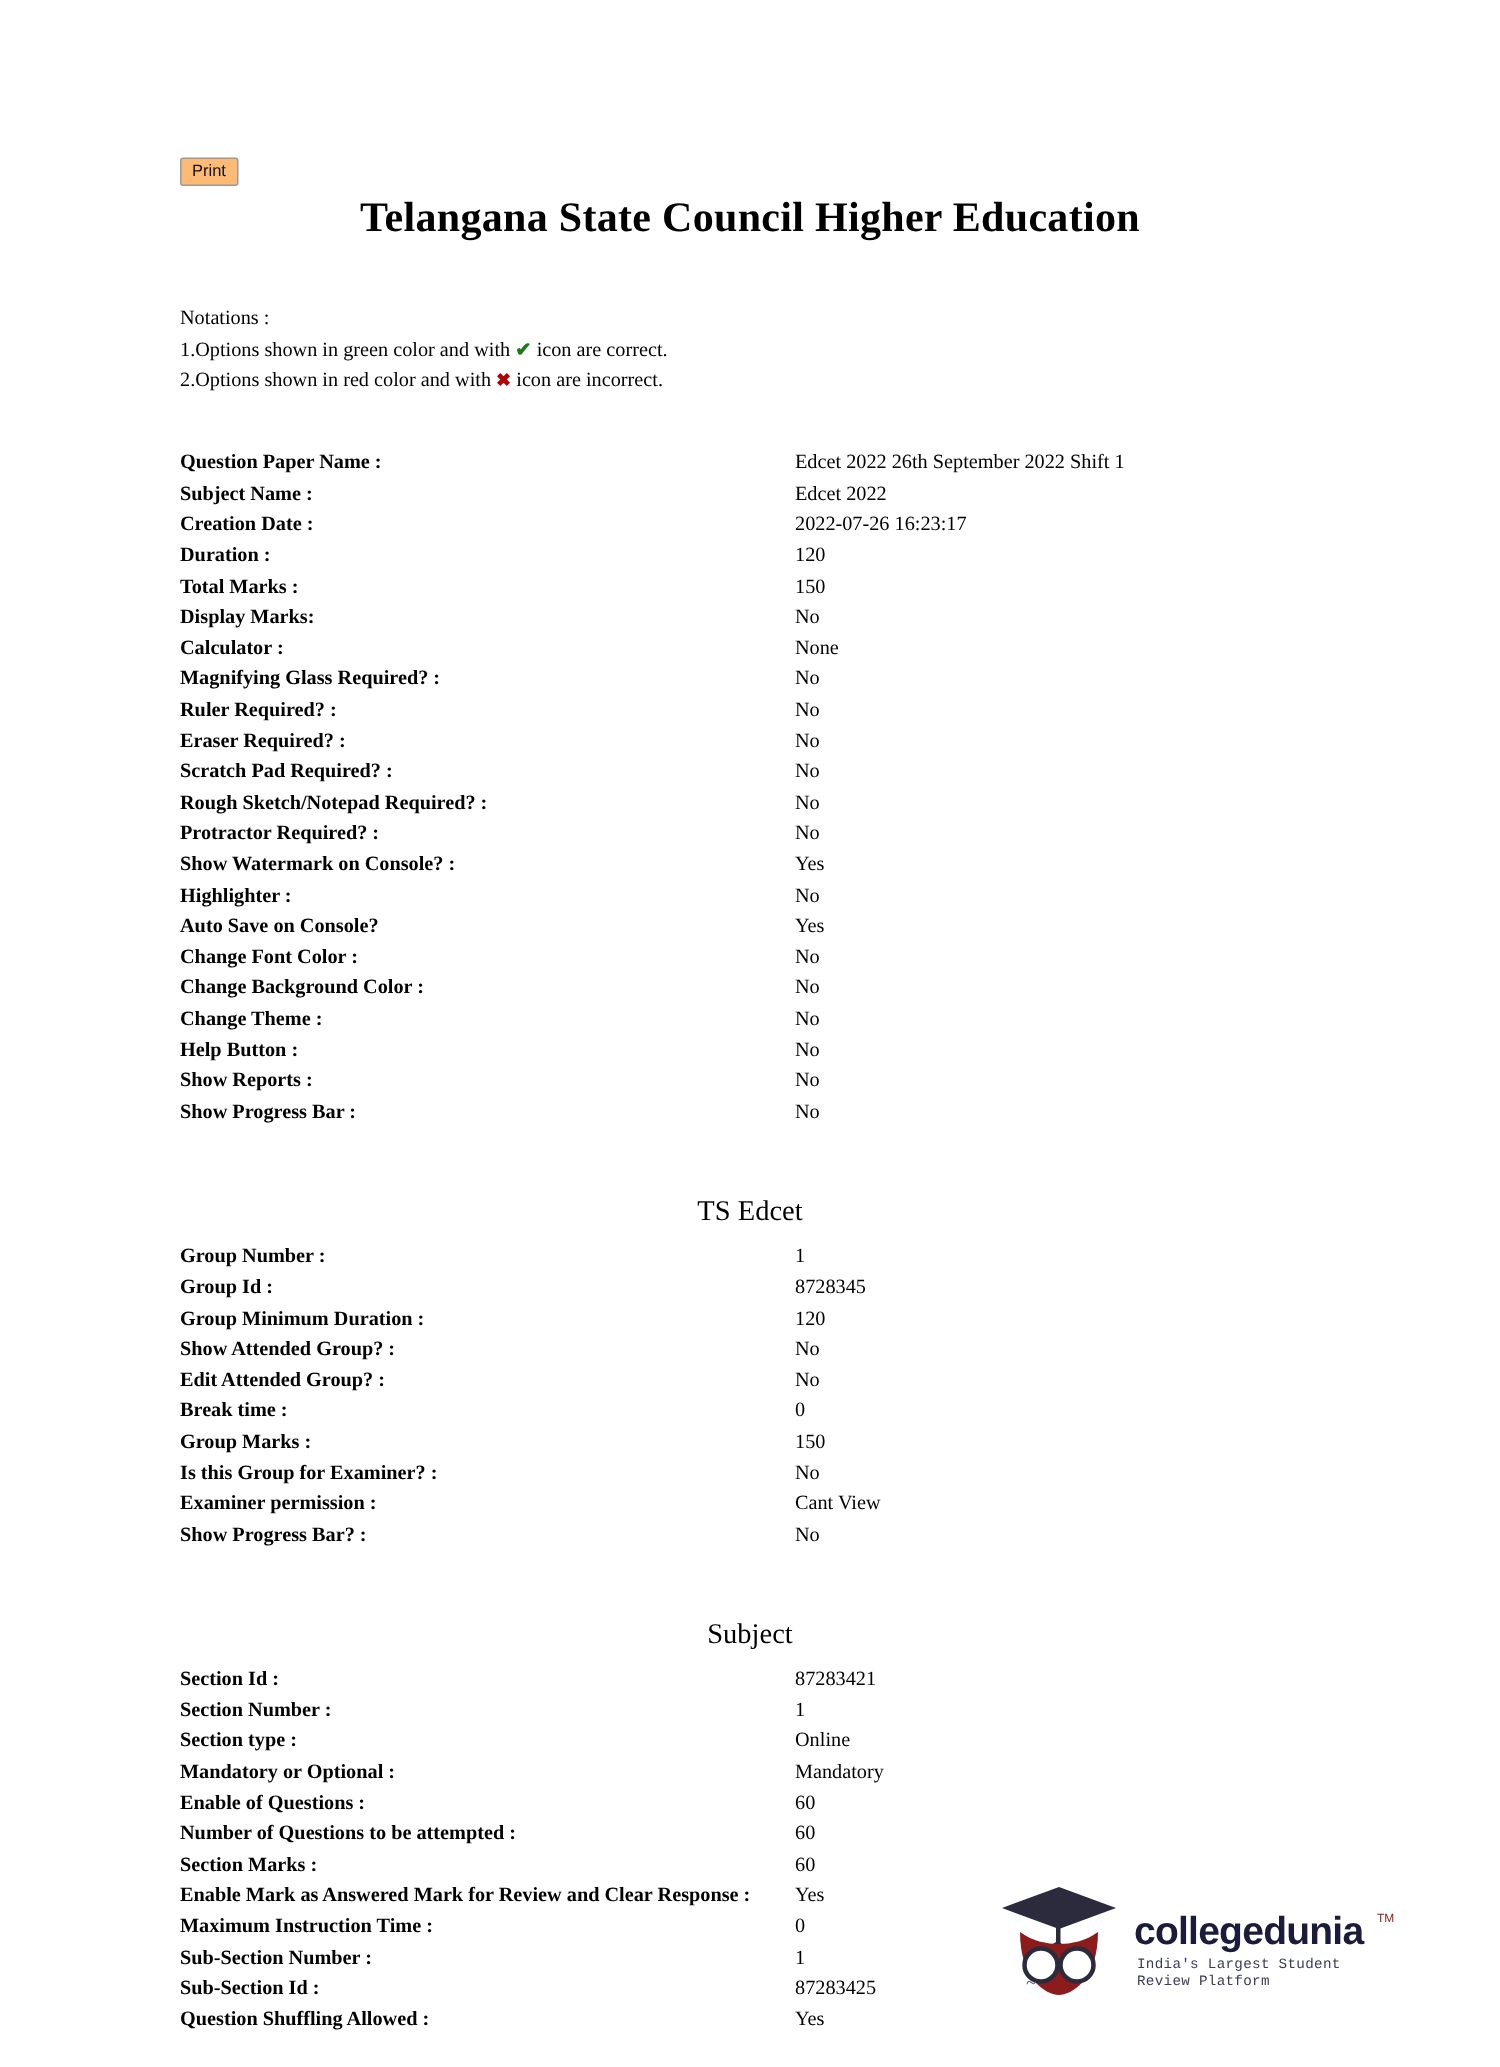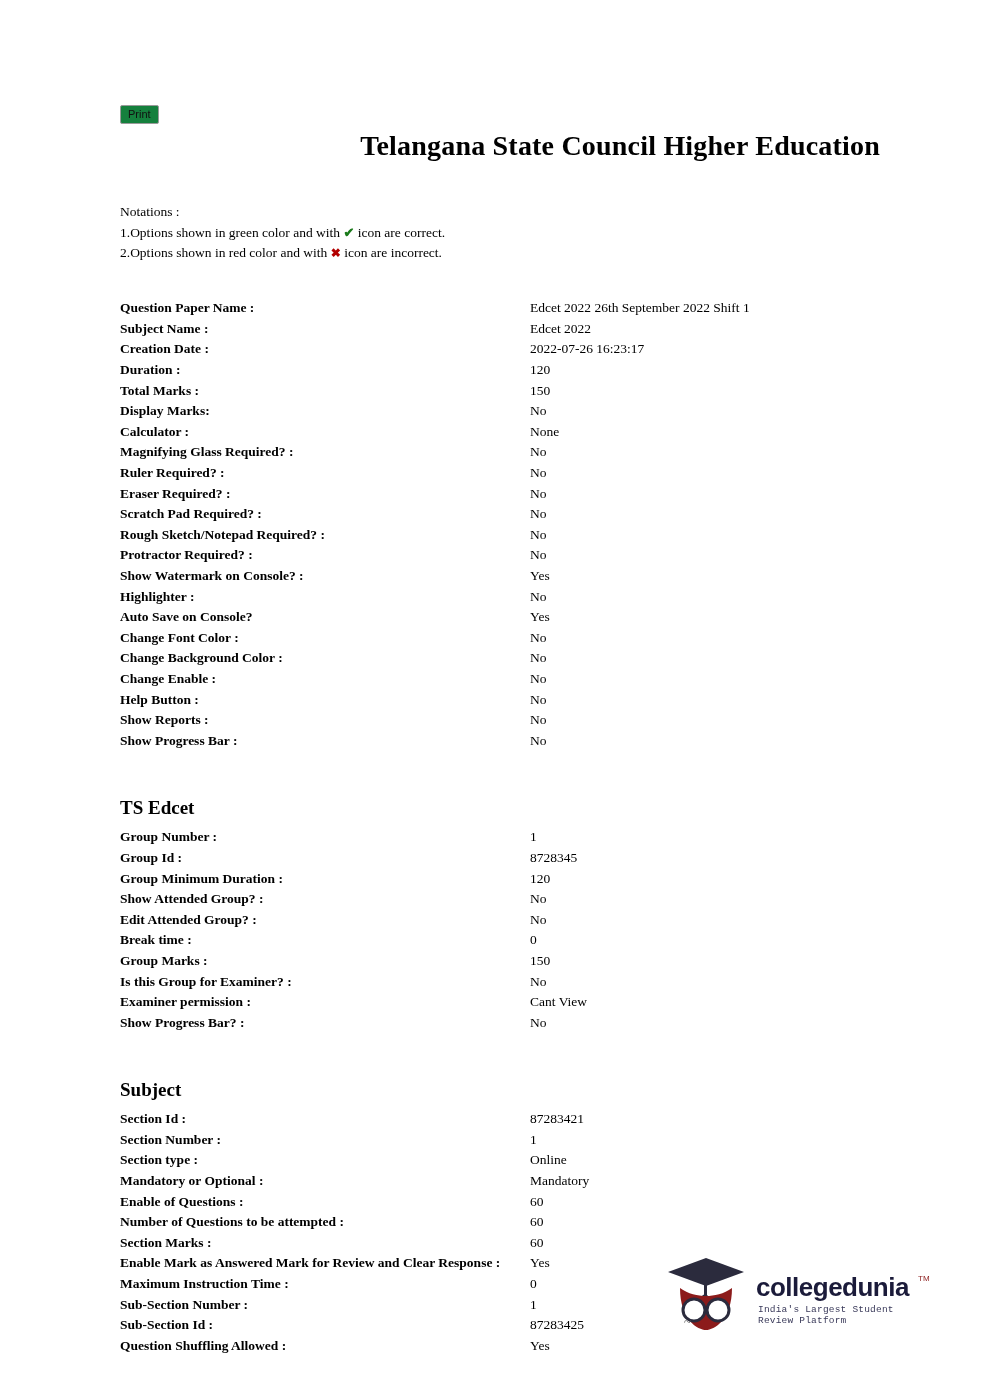--- a/index.html
+++ b/index.html
@@ -24,27 +24,27 @@
   }
   .print-btn {
     position: absolute;
     left: 120px;
     top: 105px;
     font-family: "Liberation Sans", sans-serif;
     font-size: 11px;
     line-height: 12px;
     padding: 2px 7px 3px 7px;
     border: 1px solid #9a9a9a;
-    background: #15803d;
+    background: #fdba74;
     border-radius: 2px;
     color: #111;
     cursor: pointer;
   }
   h1.doc-title {
-    text-align: right;
+    text-align: center;
     font-family: "Liberation Serif", serif;
     font-size: 28px;
     font-weight: bold;
     margin: 35px 0 0 0;
     letter-spacing: 0.2px;
   }
   .notations {
     margin-top: 42px;
     font-size: 13.5px;
   }
@@ -79,22 +79,23 @@
   }
   .spec-table td.key {
     font-weight: bold;
     width: 410px;
     white-space: nowrap;
   }
   .spec-table td.val {
     font-weight: normal;
   }
   .section-heading {
+    text-align: center;
     font-size: 19px;
-    font-weight: bold;
+    font-weight: normal;
     margin: 46px 0 8px 0;
   }
   .footer-logo {
     position: absolute;
     right: 70px;
     bottom: 42px;
     width: 270px;
     height: 82px;
   }
   .logo-wrap {
@@ -235,21 +236,21 @@
         </tr>
         <tr>
           <td class="key">Change Font Color :</td>
           <td class="val">No</td>
         </tr>
         <tr>
           <td class="key">Change Background Color :</td>
           <td class="val">No</td>
         </tr>
         <tr>
-          <td class="key">Change Enable :</td>
+          <td class="key">Change Theme :</td>
           <td class="val">No</td>
         </tr>
         <tr>
           <td class="key">Help Button :</td>
           <td class="val">No</td>
         </tr>
         <tr>
           <td class="key">Show Reports :</td>
           <td class="val">No</td>
         </tr>

